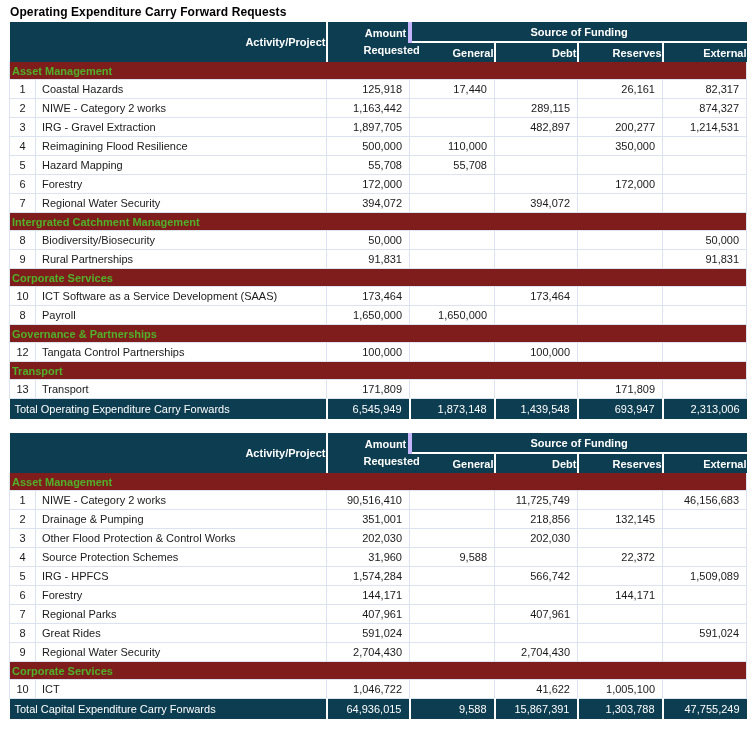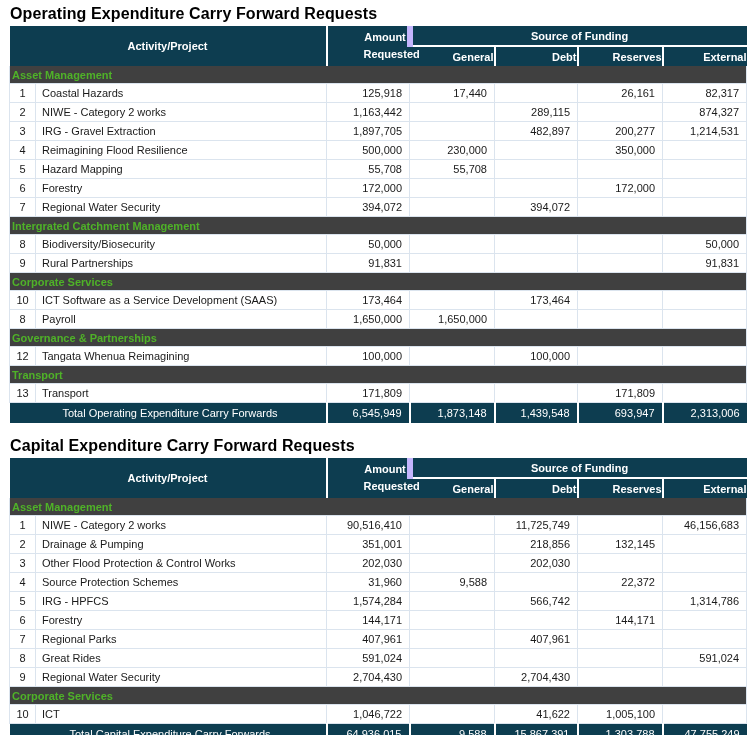--- a/index.html
+++ b/index.html
@@ -5,63 +5,63 @@
   html,body { margin:0; padding:0; background:#ffffff; }
   body {
     width:752px; height:735px;
     font-family:"Liberation Sans", sans-serif;
     color:#1a1a1a;
     overflow:hidden;
   }
   .page { padding:3px 0 0 9px; }
 
   .table-title {
-    font-size:16px; font-weight:bold; color:#000;
+    font-size:12px; font-weight:bold; color:#000;
     margin:2px 0 3px 1px; letter-spacing:0.1px;
   }
 
   table { border-collapse:collapse; table-layout:fixed; width:737px; font-size:11px; }
   col.c-num { width:26px; }
   col.c-name { width:291px; }
   col.c-amount { width:83px; }
   col.c-general { width:85px; }
   col.c-debt { width:83px; }
   col.c-reserves { width:85px; }
   col.c-external { width:84px; }
 
   thead th {
     background:#0d3d50; color:#ffffff; font-weight:bold;
     font-size:11px; padding:0; height:19px; vertical-align:middle;
   }
-  thead th.h-activity { text-align:center; }
+  thead th.h-activity { text-align:right; }
   thead th.h-amount { border-left:2px solid #ffffff; text-align:center; line-height:17px;padding-left:36px; }
-  thead th.h-funding { border-left:6px solid #c4b5fd; border-bottom:2px solid #ffffff; text-align:center; }
+  thead th.h-funding { border-left:4px solid #c4b5fd; border-bottom:2px solid #ffffff; text-align:center; }
   thead th.h-sub { border-left:2px solid #ffffff; text-align:right; }
   thead th.h-sub:first-child { border-left:none; }
 
   tbody td { height:18px; padding:0; }
   tr.item-row td {
     border:1px solid #dbe4ee;
     background:#ffffff; color:#1a1a1a;
   }
   tr.item-row td.td-num { text-align:center; font-size:11px; }
   tr.item-row td.td-name { text-align:left; padding-left:6px; }
   td.td-val { text-align:right; padding-right:7px; font-variant-numeric:tabular-nums; }
 
   tr.section-row td {
     color:#4fb228; font-weight:bold; text-align:left; padding-left:2px;
     border-left:1px solid #dbe4ee; border-right:1px solid #dbe4ee;
-    background:#404040; height:17px;
+    background:#7f1d1d; height:17px;
   }
 
   tr.total-row td {
     background:#0d3d50; color:#ffffff; height:20px;
     border-left:2px solid #ffffff;
   }
-  tr.total-row td:first-child { border-left:none; text-align:center; padding-left:5px; }
+  tr.total-row td:first-child { border-left:none; text-align:left; padding-left:5px; }
 
   .capital-block { margin-top:14px; }
 </style>
 </head>
 <body>
 
 <div class="page">
 
   <div class="table-block">
     <div class="table-title">Operating Expenditure Carry Forward Requests</div>
@@ -119,21 +119,21 @@
             <td class="td-val">1,897,705</td>
             <td class="td-val"></td>
             <td class="td-val">482,897</td>
             <td class="td-val">200,277</td>
             <td class="td-val">1,214,531</td>
           </tr>
           <tr class="item-row">
             <td class="td-num">4</td>
             <td class="td-name">Reimagining Flood Resilience</td>
             <td class="td-val">500,000</td>
-            <td class="td-val">230,000</td>
+            <td class="td-val">110,000</td>
             <td class="td-val"></td>
             <td class="td-val">350,000</td>
             <td class="td-val"></td>
           </tr>
           <tr class="item-row">
             <td class="td-num">5</td>
             <td class="td-name">Hazard Mapping</td>
             <td class="td-val">55,708</td>
             <td class="td-val">55,708</td>
             <td class="td-val"></td>
@@ -198,21 +198,21 @@
             <td class="td-val">1,650,000</td>
             <td class="td-val"></td>
             <td class="td-val"></td>
             <td class="td-val"></td>
           </tr>
           <tr class="section-row">
             <td colspan="7">Governance &amp; Partnerships</td>
           </tr>
           <tr class="item-row">
             <td class="td-num">12</td>
-            <td class="td-name">Tangata Whenua Reimagining</td>
+            <td class="td-name">Tangata Control Partnerships</td>
             <td class="td-val">100,000</td>
             <td class="td-val"></td>
             <td class="td-val">100,000</td>
             <td class="td-val"></td>
             <td class="td-val"></td>
           </tr>
           <tr class="section-row">
             <td colspan="7">Transport</td>
           </tr>
           <tr class="item-row">
@@ -230,21 +230,20 @@
             <td class="td-val">1,873,148</td>
             <td class="td-val">1,439,548</td>
             <td class="td-val">693,947</td>
             <td class="td-val">2,313,006</td>
           </tr>
         </tbody>
     </table>
   </div>
 
   <div class="table-block capital-block">
-    <div class="table-title">Capital Expenditure Carry Forward Requests</div>
     <table>
       <colgroup>
         <col class="c-num">
           <col class="c-name">
           <col class="c-amount">
         <col class="c-general">
           <col class="c-debt">
           <col class="c-reserves">
           <col class="c-external">
       </colgroup>
@@ -304,21 +303,21 @@
             <td class="td-val">22,372</td>
             <td class="td-val"></td>
           </tr>
           <tr class="item-row">
             <td class="td-num">5</td>
             <td class="td-name">IRG - HPFCS</td>
             <td class="td-val">1,574,284</td>
             <td class="td-val"></td>
             <td class="td-val">566,742</td>
             <td class="td-val"></td>
-            <td class="td-val">1,314,786</td>
+            <td class="td-val">1,509,089</td>
           </tr>
           <tr class="item-row">
             <td class="td-num">6</td>
             <td class="td-name">Forestry</td>
             <td class="td-val">144,171</td>
             <td class="td-val"></td>
             <td class="td-val"></td>
             <td class="td-val">144,171</td>
             <td class="td-val"></td>
           </tr>

